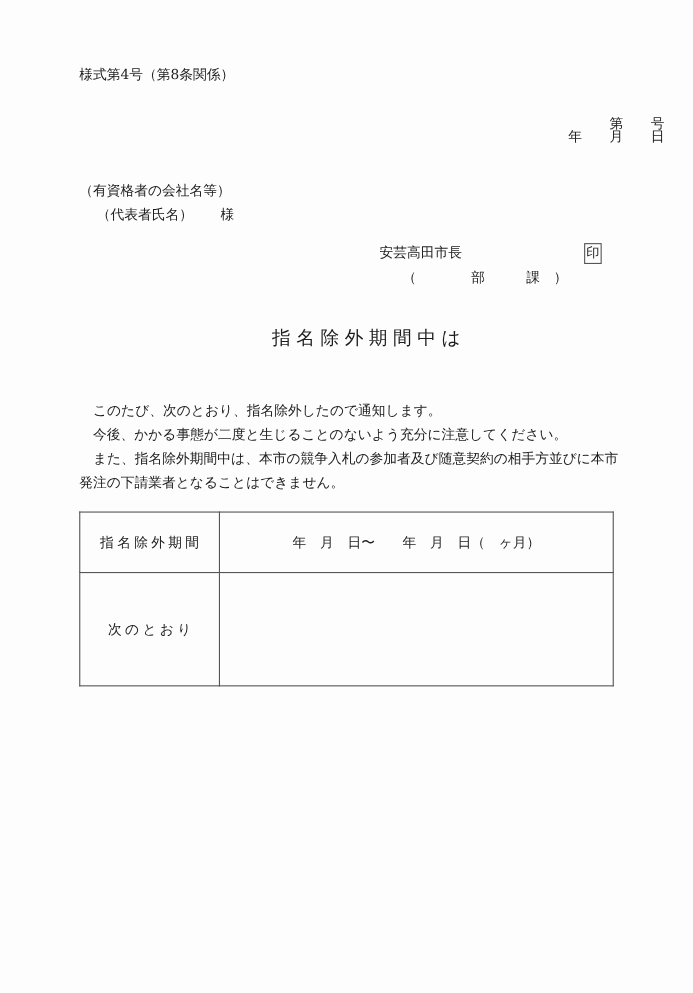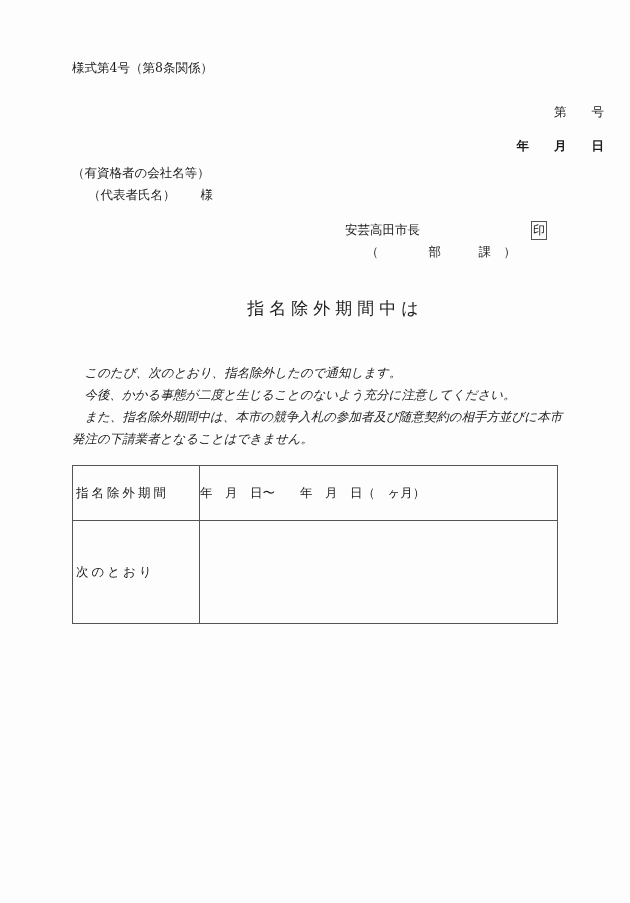--- a/index.html
+++ b/index.html
@@ -35,21 +35,21 @@
     font-size: 12.5px;
   }
 
   
   .doc-meta {
     right: 62px;
     text-align: left;
     font-size: 12.5px;
   }
   .doc-number { top: 106px; }
-  .doc-date   { top: 140px; font-weight: bold; }
+  .doc-date   { top: 118px; }
 
   
   .addressee-company {
     left: 72px;
     top: 167px;
     font-size: 12.5px;
   }
   .addressee-name {
     left: 88px;
     top: 189px;
@@ -98,46 +98,46 @@
     position: absolute;
     left: 72px;
     top: 362px;
     width: 500px;
     font-size: 12.5px;
     line-height: 22px;
   }
   .body-text p {
     margin: 0;
     text-indent: 12.5px;
-    font-style: italic;
   }
 
   
   .form-table {
     position: absolute;
     left: 72px;
     top: 465px;
     width: 486px;
     border-collapse: collapse;
     table-layout: fixed;
   }
   .form-table td {
     border: 1px solid #555;
     font-size: 12.5px;
     padding: 0;
     vertical-align: middle;
   }
   .cell-label {
     width: 126px;
-    text-align: left;
+    text-align: center;
     letter-spacing: 3px;
     text-indent: 3px;
   }
   .cell-value {
     padding-left: 22px;
+    text-align: center;
   }
   .row-period td { height: 54px; }
   .row-reason td { height: 102px; }
 </style>
 </head>
 <body>
 
 <div class="page">
 
   <div class="abs form-no">様式第4号（第8条関係）</div>

